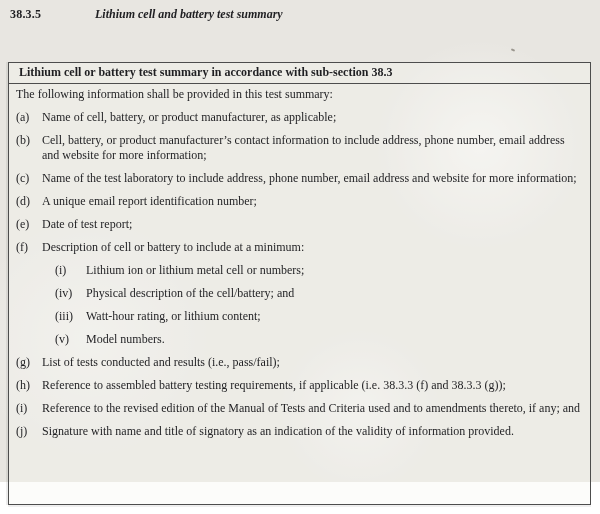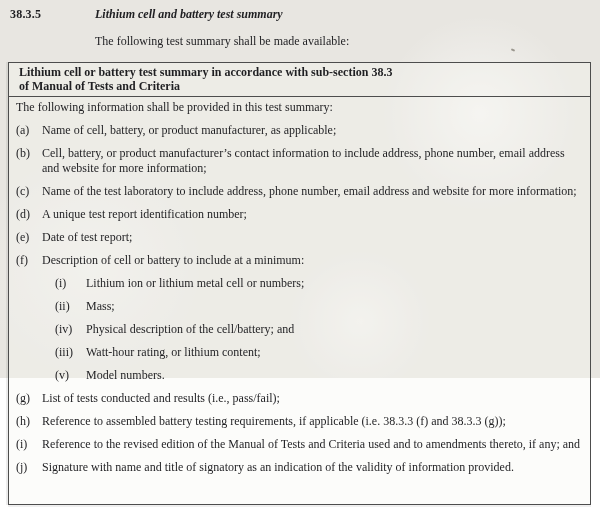--- a/index.html
+++ b/index.html
@@ -2,21 +2,21 @@
 <html><head>
 <meta charset="utf-8">
 <style>
   html, body {
     margin: 0; padding: 0;
     width: 600px; height: 514px;
     overflow: hidden;
   }
   .page {
     position: relative;
-    width: 600px; height: 378px;
+    width: 600px; height: 482px;
     background:
       radial-gradient(circle at 80% 30%, rgba(255,255,255,0.55) 0%, rgba(255,255,255,0) 18%),
       radial-gradient(circle at 15% 70%, rgba(255,255,255,0.35) 0%, rgba(255,255,255,0) 20%),
       radial-gradient(circle at 60% 85%, rgba(255,255,255,0.4) 0%, rgba(255,255,255,0) 15%),
       #e8e6e1;
     font-family: "Liberation Serif", "DejaVu Serif", serif;
     color: #1f1f22;
     font-size: 12px;
     line-height: 15px;
   }
@@ -59,28 +59,26 @@
 </head>
 <body>
 
 <div class="page">
 
   <div class="sect-row">
     <span class="sect-num">38.3.5</span>
     <span class="sect-title">Lithium cell and battery test summary</span>
   </div>
 
-  <div class="intro">The following test summary shall be made available:</div>
 
   <div class="speck"></div>
 
   <div class="box">
     <div class="box-header">
       <div>Lithium cell or battery test summary in accordance with sub-section 38.3</div>
-      <div>of Manual of Tests and Criteria</div>
     </div>
 
     <div class="box-body">
       <div class="body-intro">The following information shall be provided in this test summary:</div>
 
       <div class="item">
         <span class="lbl">(a)</span>
         <span class="txt">Name of cell, battery, or product manufacturer, as applicable;</span>
       </div>
 
@@ -89,41 +87,37 @@
         <span class="txt">Cell, battery, or product manufacturer’s contact information to include address, phone number, email address and website for more information;</span>
       </div>
 
       <div class="item">
         <span class="lbl">(c)</span>
         <span class="txt">Name of the test laboratory to include address, phone number, email address and website for more information;</span>
       </div>
 
       <div class="item">
         <span class="lbl">(d)</span>
-        <span class="txt">A unique test report identification number;</span>
+        <span class="txt">A unique email report identification number;</span>
       </div>
 
       <div class="item">
         <span class="lbl">(e)</span>
         <span class="txt">Date of test report;</span>
       </div>
 
       <div class="item">
         <span class="lbl">(f)</span>
         <span class="txt">Description of cell or battery to include at a minimum:</span>
       </div>
 
       <div class="subitems">
         <div class="subitem">
           <span class="lbl">(i)</span>
           <span class="txt">Lithium ion or lithium metal cell or numbers;</span>
-        </div>
-        <div class="subitem">
-          <span class="lbl">(ii)</span>
-          <span class="txt">Mass;</span>
         </div>
         <div class="subitem">
           <span class="lbl">(iv)</span>
           <span class="txt">Physical description of the cell/battery; and</span>
         </div>
         <div class="subitem">
           <span class="lbl">(iii)</span>
           <span class="txt">Watt-hour rating, or lithium content;</span>
         </div>
         <div class="subitem">

